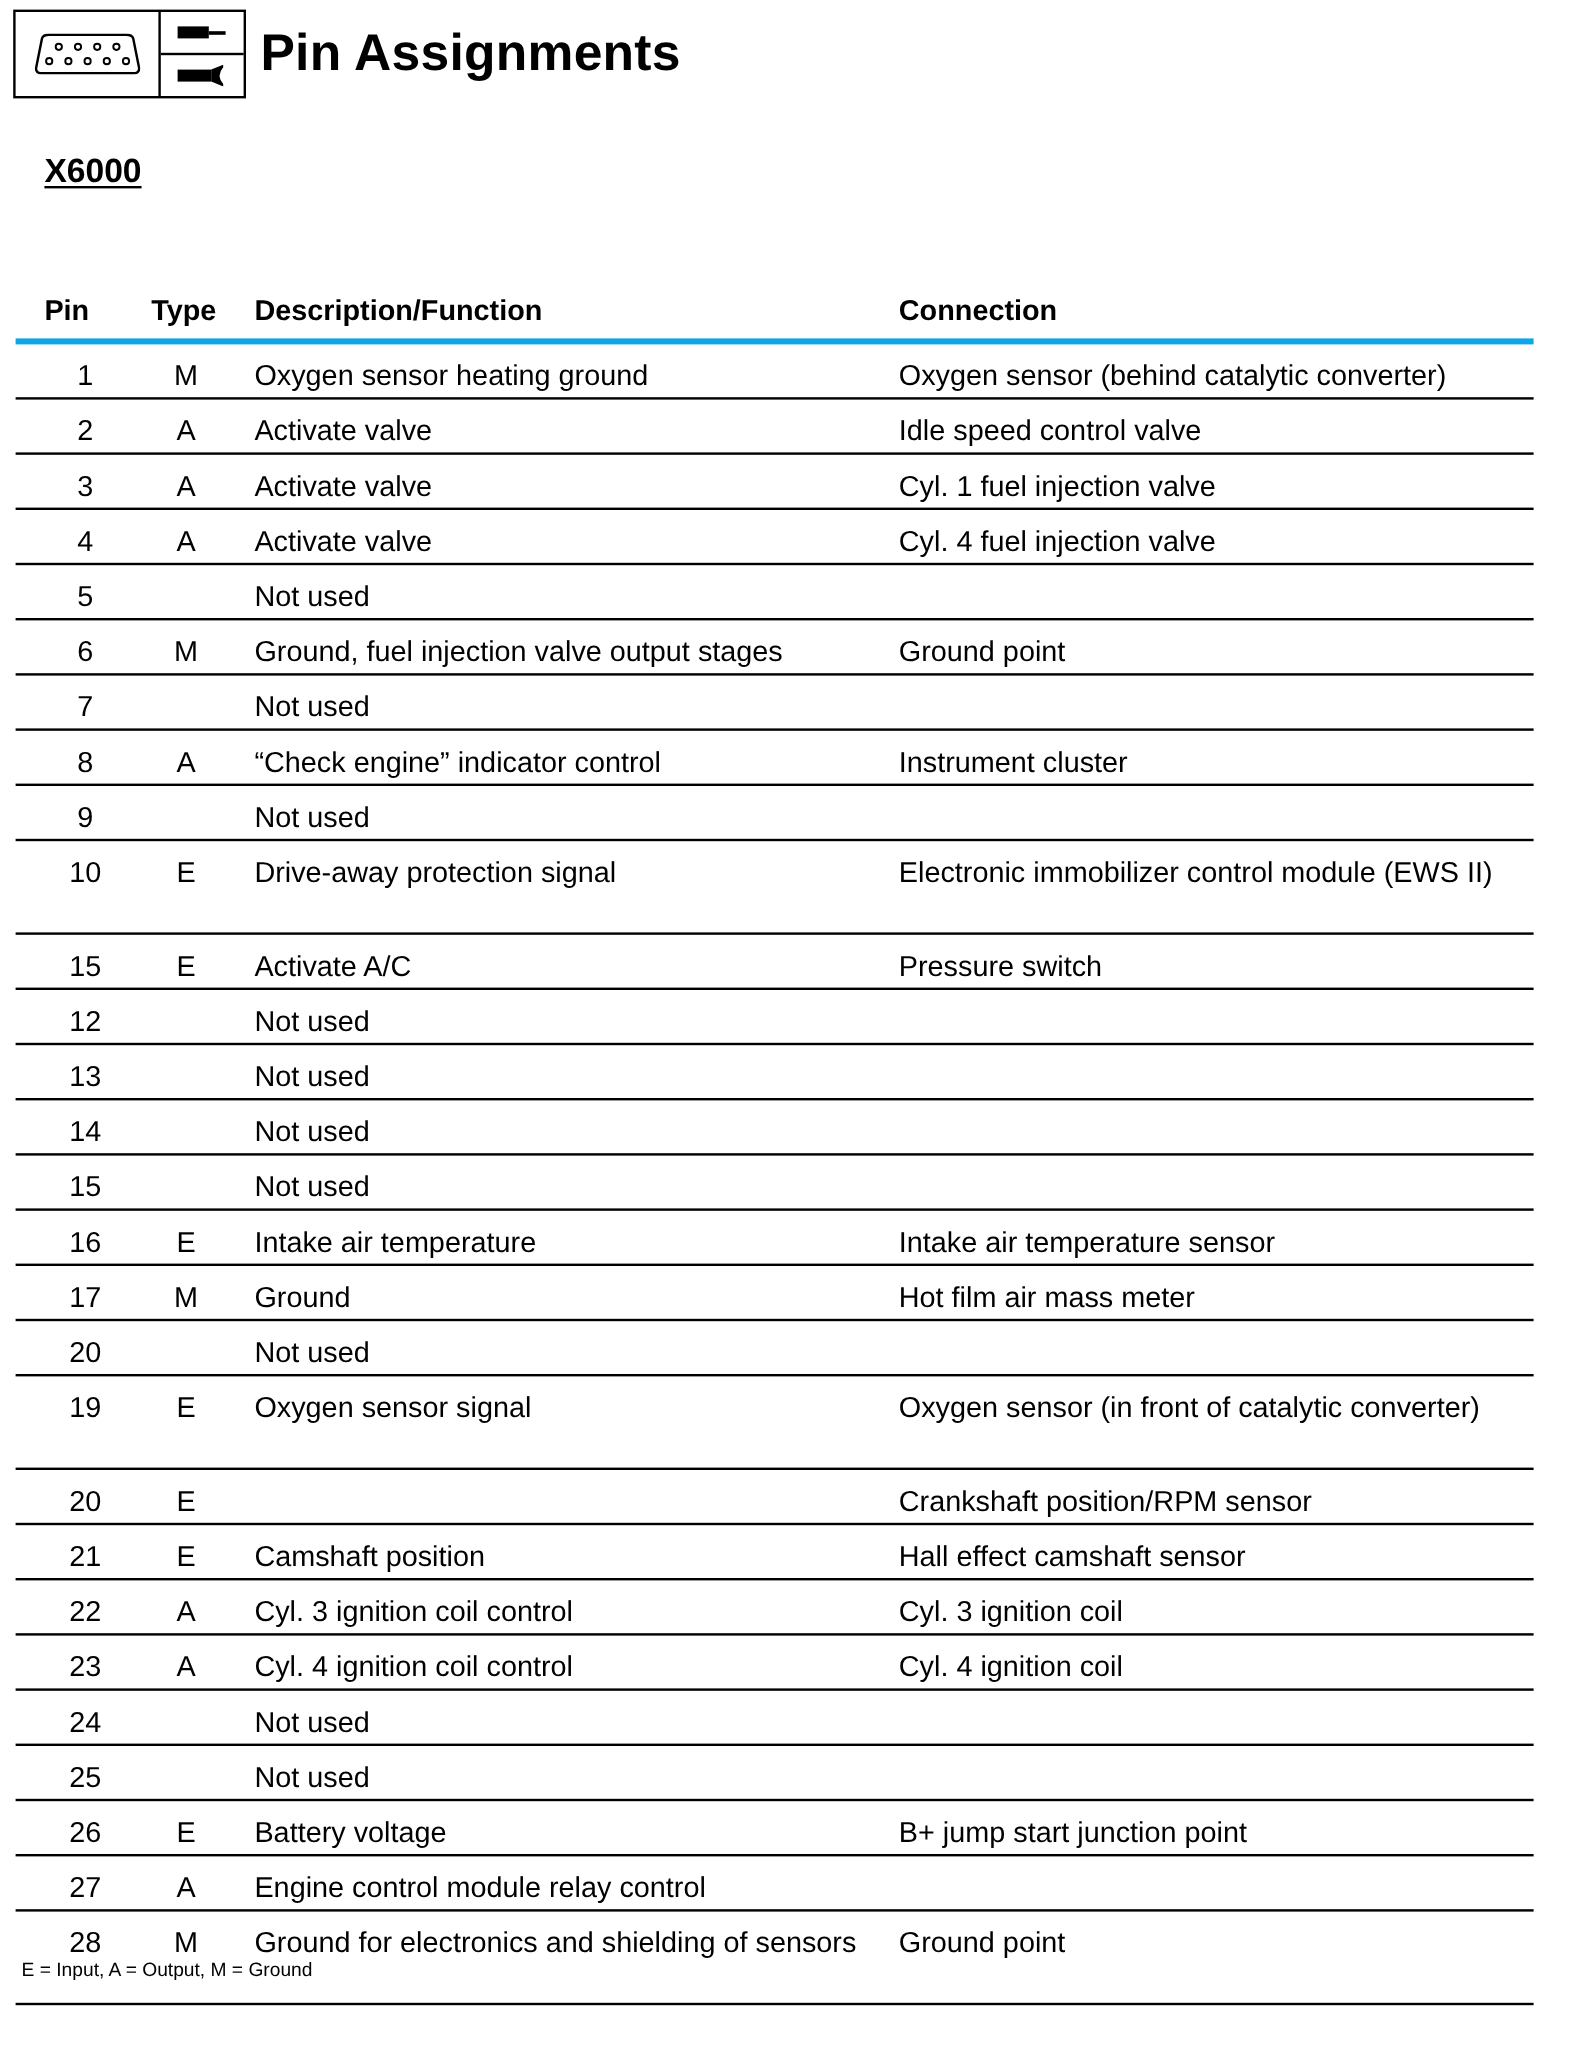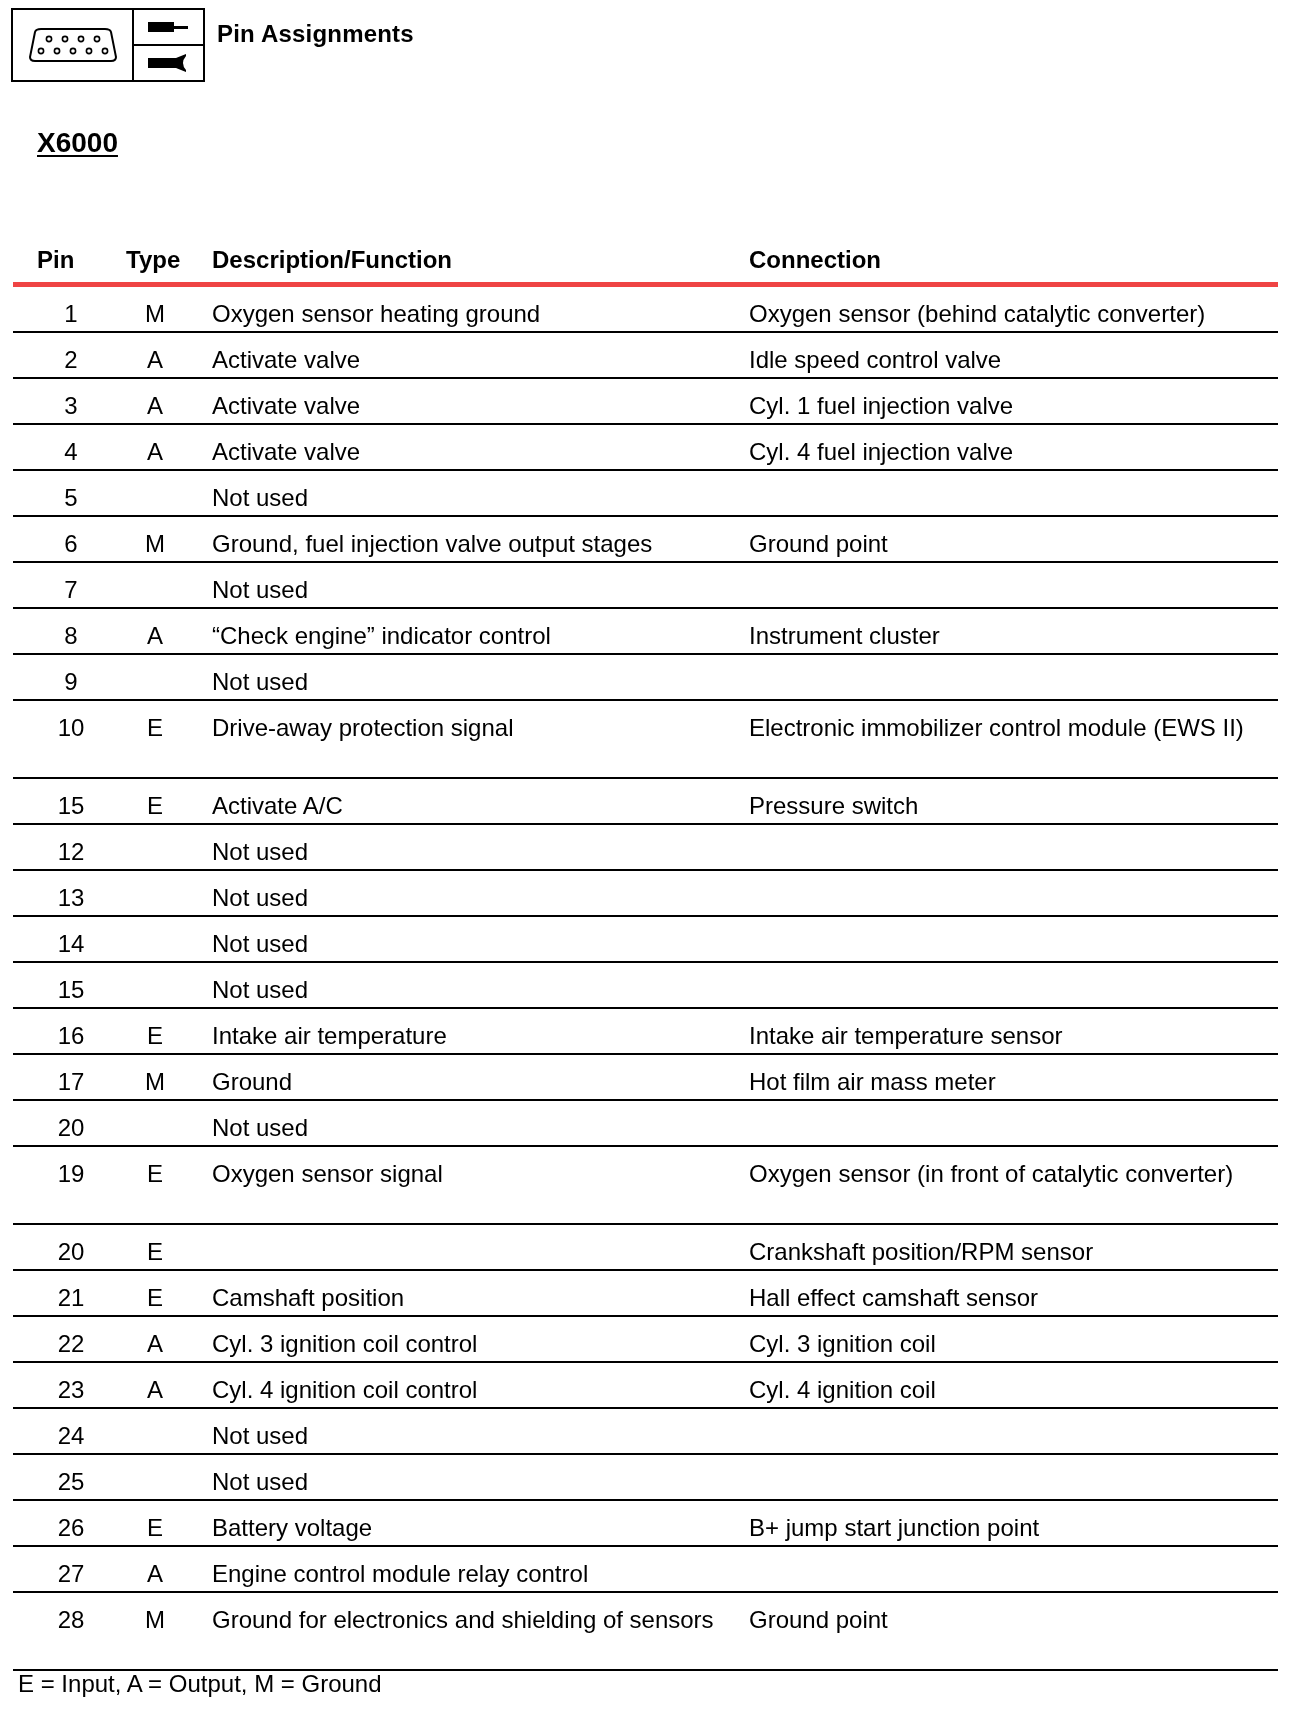--- a/index.html
+++ b/index.html
@@ -11,43 +11,43 @@
     position: absolute; left: 11px; top: 8px; width: 194px; height: 74px;
     border: 2px solid #000; box-sizing: border-box; display: flex;
   }
   .icon-left {
     width: 119px; border-right: 2px solid #000; display: flex; align-items: center; justify-content: center;
   }
   .icon-right { flex: 1; display: flex; flex-direction: column; }
   .icon-right > div { flex: 1; display: flex; align-items: center; justify-content: center; }
   .icon-right > div:first-child { border-bottom: 2px solid #000; }
   .page-title {
-    position: absolute; left: 217px; top: 20px; font-size: 24px; font-weight: bold; letter-spacing: 0.2px;
+    position: absolute; left: 217px; top: 20px; font-size: 43px; font-weight: bold; letter-spacing: 0.2px;
   }
   .connector-id {
     position: absolute; left: 37px; top: 127px; font-size: 28px; font-weight: bold; text-decoration: underline;
     text-underline-offset: 3px; text-decoration-thickness: 2px;
   }
   .table {
     position: absolute; left: 13px; top: 238px; width: 1265px;
   }
-  .thead { position: relative; height: 44px; border-bottom: 5px solid #ef4444; text-align: center; }
+  .thead { position: relative; height: 44px; border-bottom: 5px solid #0ea5e9; text-align: center; }
   .thead span { position: absolute; top: 8px; font-size: 24px; font-weight: bold; }
   .row { position: relative; height: 44px; border-bottom: 2.5px solid #000; font-size: 24px; }
   .row.tall { height: 76px; }
   .row span { position: absolute; top: 10px; line-height: 33px; }
   .c-pin { left: 30px; width: 56px; text-align: center; }
   .c-type { left: 120px; width: 44px; text-align: center; }
   .c-desc { left: 199px; width: 520px; }
   .c-conn { left: 736px; width: 520px; }
   .h-pin { left: 24px; }
   .h-type { left: 113px; }
   .h-desc { left: 199px; }
   .h-conn { left: 736px; }
-  .legend { position: absolute; left: 18px; top: 1670px; font-size: 24px; }
+  .legend { position: absolute; left: 18px; top: 1634px; font-size: 16px; }
 </style>
 </head>
 <body>
 
 <div class="icon-box">
   <div class="icon-left">
     <svg width="88" height="34" viewBox="0 0 88 34">
       <path d="M6 4 Q7 1 12 1 L76 1 Q81 1 82 4 L87 29 Q87 33 82 33 L6 33 Q1 33 1 29 Z" fill="none" stroke="#000" stroke-width="2"></path>
       <circle cx="20" cy="11" r="2.6" fill="none" stroke="#000" stroke-width="1.6"></circle>
       <circle cx="36" cy="11" r="2.6" fill="none" stroke="#000" stroke-width="1.6"></circle>

